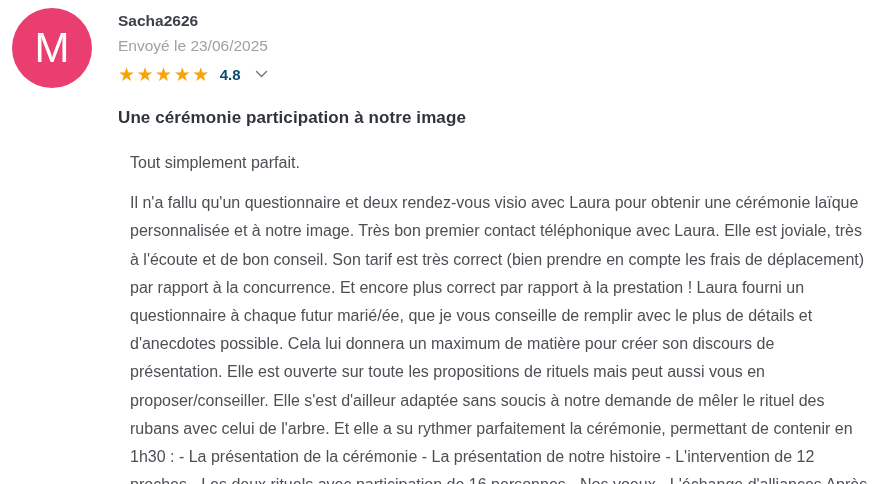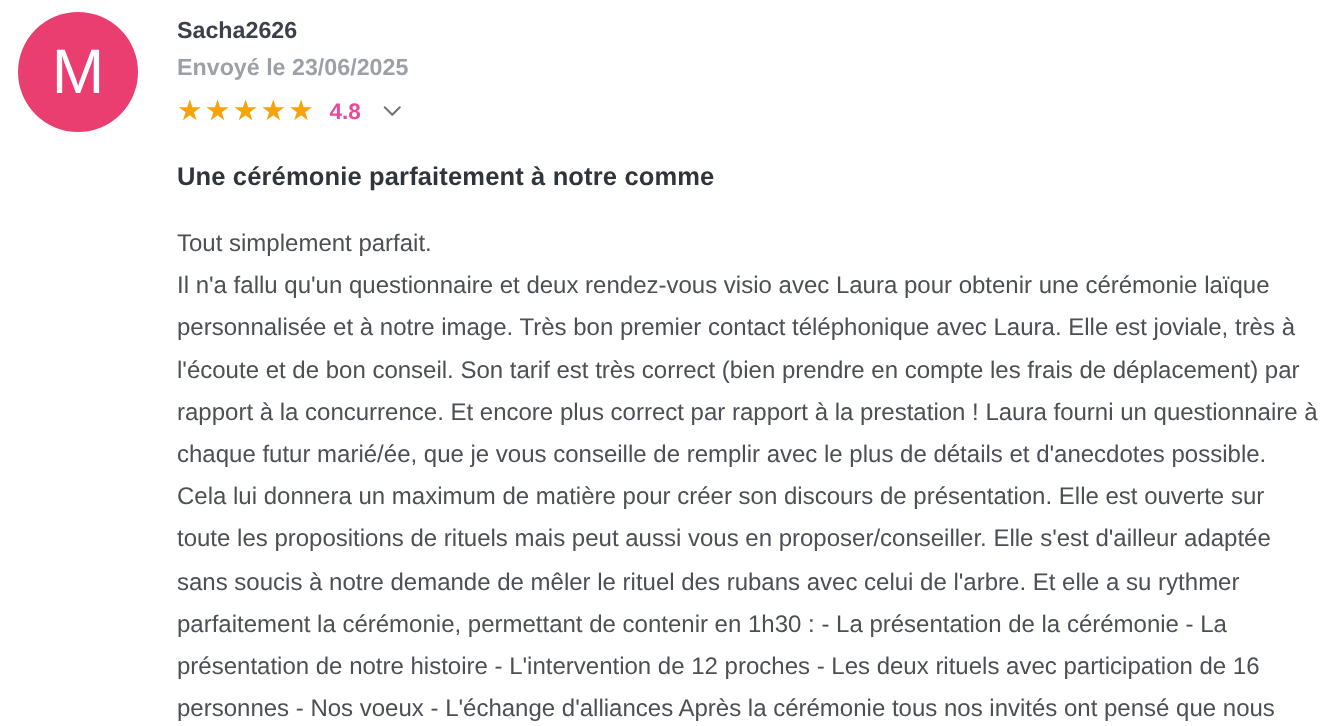--- a/index.html
+++ b/index.html
@@ -40,41 +40,41 @@
     margin-top: 4px;
     flex-direction: column;
   }
   .author {
     font-size: 15.5px;
     font-weight: 700;
     color: #3c4149;
   }
   .date {
     font-size: 15.5px;
-    font-weight: 700;
+    font-weight: 400;
     color: #9da1a7;
   }
   .rating-row {
     display: flex;
     align-items: center;
     margin-top: 9px;
     height: 20px;
   }
   .stars {
     color: #f7a40a;
     font-size: 19px;
     letter-spacing: 1.5px;
     line-height: 1;
     display: inline-flex;
   }
   .stars .star { display: inline-block; }
   .rating-value {
     font-size: 15px;
     font-weight: 700;
-    color: #ec4899;
+    color: #0c4a6e;
     margin-left: 9px;
   }
   .chevron {
     margin-left: 14px;
     display: inline-flex;
     align-items: center;
     cursor: pointer;
   }
   .title {
     margin-top: 24px;
@@ -83,21 +83,21 @@
     color: #30343b;
     letter-spacing: 0.1px;
   }
   .body-text {
     margin-top: 21px;
     font-size: 16px;
     line-height: 28.2px;
     color: #4c4f54;
     max-width: 772px;
   }
-  .body-text p { margin: 0; }
+  .body-text p { margin: 12px; }
 </style>
 </head>
 <body>
 
 <div class="review-card">
 
   <div class="avatar">
     <span>M</span>
   </div>
 
@@ -117,21 +117,21 @@
         <span class="star">★</span>
       </span>
       <span class="rating-value">4.8</span>
       <span class="chevron">
         <svg width="13" height="9" viewBox="0 0 13 9">
           <polyline points="1.5,1.5 6.5,6.5 11.5,1.5" fill="none" stroke="#6f7379" stroke-width="1.4" stroke-linecap="round" stroke-linejoin="round"></polyline>
         </svg>
       </span>
     </div>
 
-    <h3 class="title">Une cérémonie parfaitement à notre comme</h3>
+    <h3 class="title">Une cérémonie participation à notre image</h3>
 
     <div class="body-text">
       <p>Tout simplement parfait.</p>
       <p>Il n'a fallu qu'un questionnaire et deux rendez-vous visio avec Laura pour obtenir une cérémonie laïque personnalisée et à notre image. Très bon premier contact téléphonique avec Laura. Elle est joviale, très à l'écoute et de bon conseil. Son tarif est très correct (bien prendre en compte les frais de déplacement) par rapport à la concurrence. Et encore plus correct par rapport à la prestation ! Laura fourni un questionnaire à chaque futur marié/ée, que je vous conseille de remplir avec le plus de détails et d'anecdotes possible. Cela lui donnera un maximum de matière pour créer son discours de présentation. Elle est ouverte sur toute les propositions de rituels mais peut aussi vous en proposer/conseiller. Elle s'est d'ailleur adaptée sans soucis à notre demande de mêler le rituel des rubans avec celui de l'arbre. Et elle a su rythmer parfaitement la cérémonie, permettant de contenir en 1h30 : - La présentation de la cérémonie - La présentation de notre histoire - L'intervention de 12 proches - Les deux rituels avec participation de 16 personnes - Nos voeux - L'échange d'alliances Après la cérémonie tous nos invités ont pensé que nous avions passé des heures et des heures de rendez-vous avec Laura tellement elle semblait bien nous connaitre. C'est exactement ce que nous attendions comme retour. Cela montre à quel point la cérémonie était à notre image. Je recommande fortement.</p>
     </div>
 
   </div>
 </div>
 
 </body></html>

